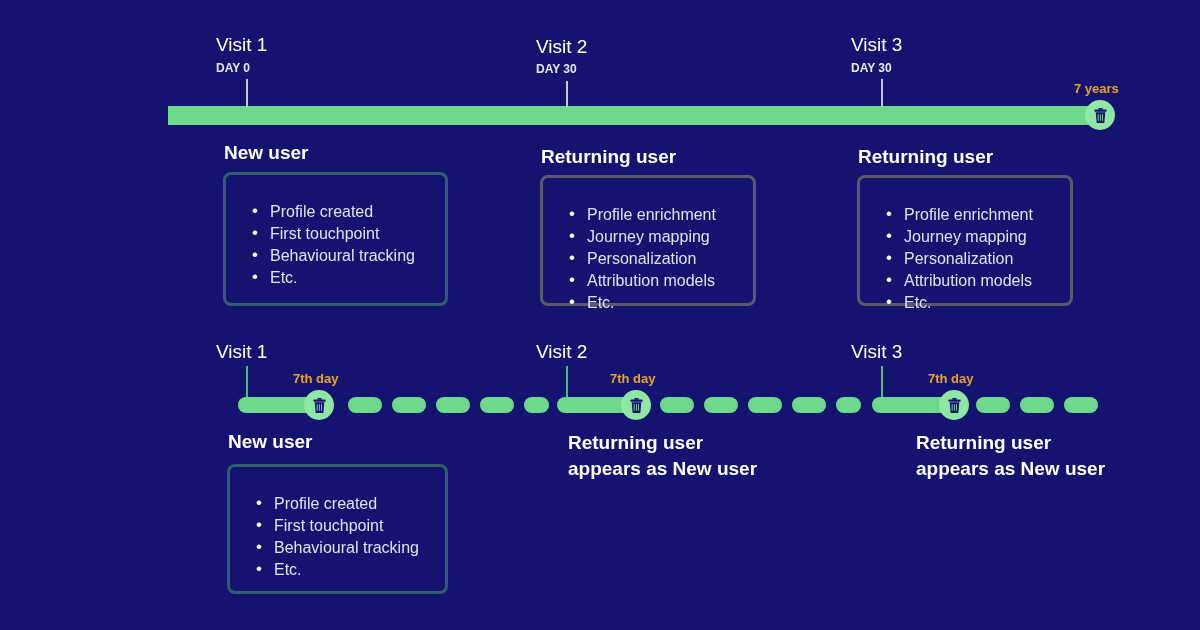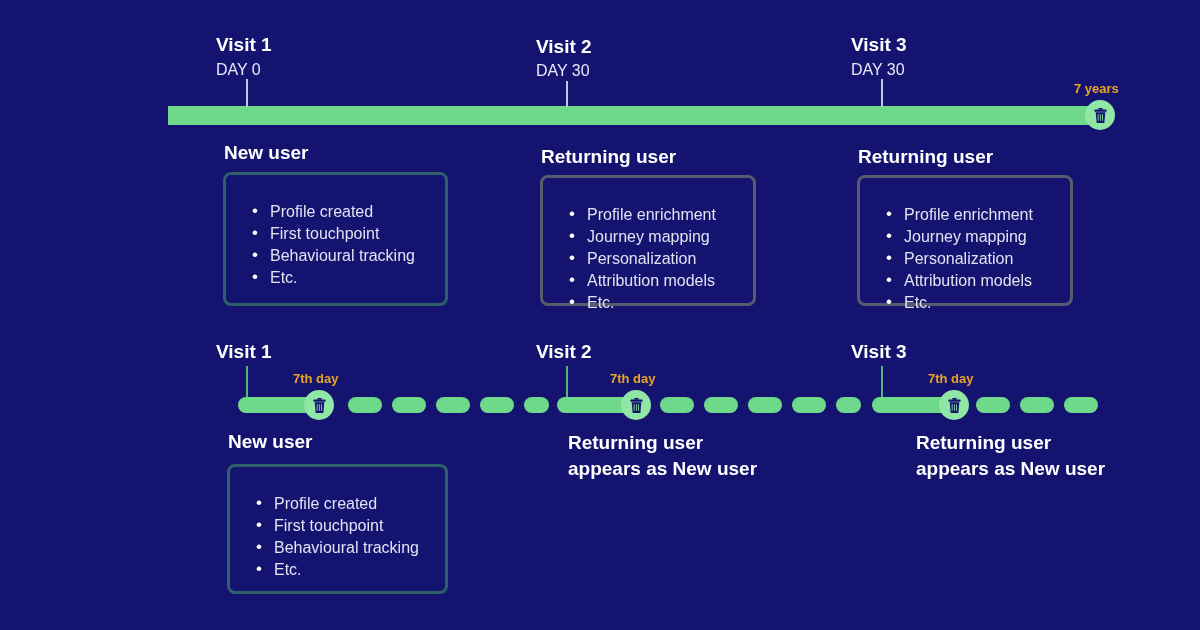--- a/index.html
+++ b/index.html
@@ -31,26 +31,26 @@
     background: #6ed98a;
   }
   .tick-gray {
     position: absolute; width: 2px; background: #c2c7dd;
   }
   .tick-green {
     position: absolute; width: 2px; background: #53b877;
   }
 
   .visit-label {
-    position: absolute; color: #ffffff; font-weight: bold; font-size: 19px;
+    position: absolute; color: #ffffff; font-weight: normal; font-size: 19px;
     white-space: nowrap;
   }
   .day-label {
-    position: absolute; color: #e6e9f5; font-size: 16px; white-space: nowrap;
-    font-weight: 400;
+    position: absolute; color: #e6e9f5; font-size: 12px; white-space: nowrap;
+    font-weight: 700;
   }
   .gold-label {
     position: absolute; color: #e7a326; font-weight: bold; font-size: 13px;
     white-space: nowrap;
   }
 
   
   .trash-circle {
     position: absolute;
     width: 30px; height: 30px; border-radius: 50%;

